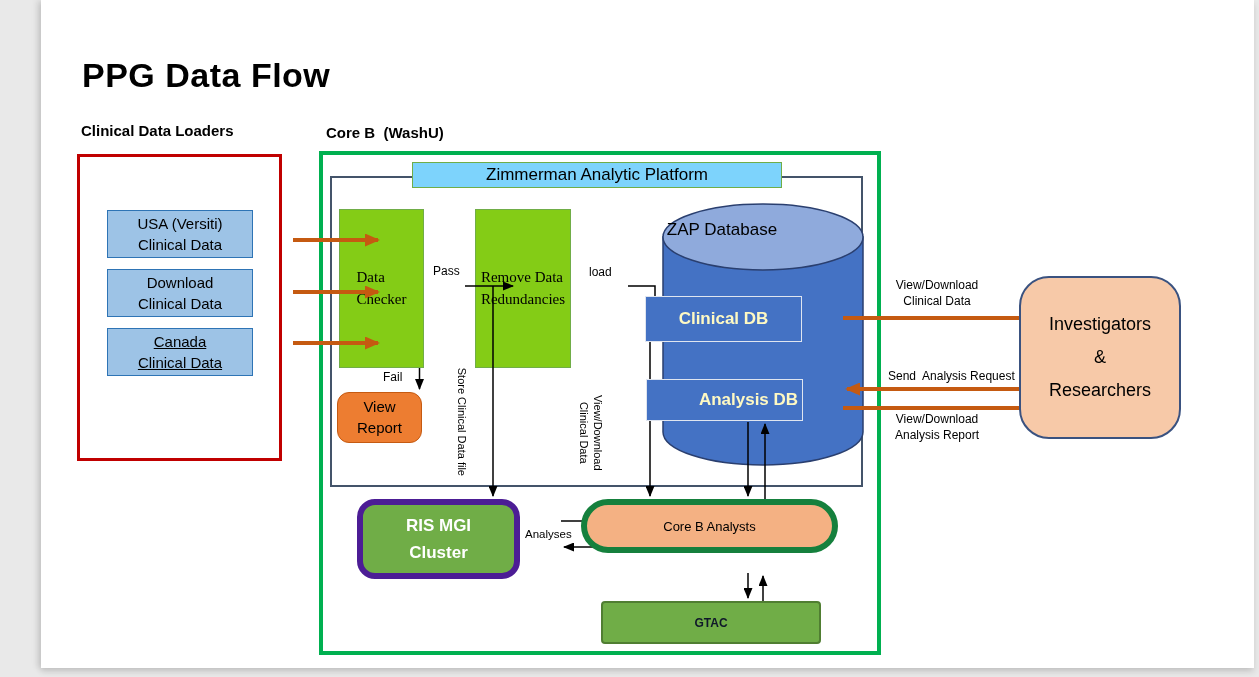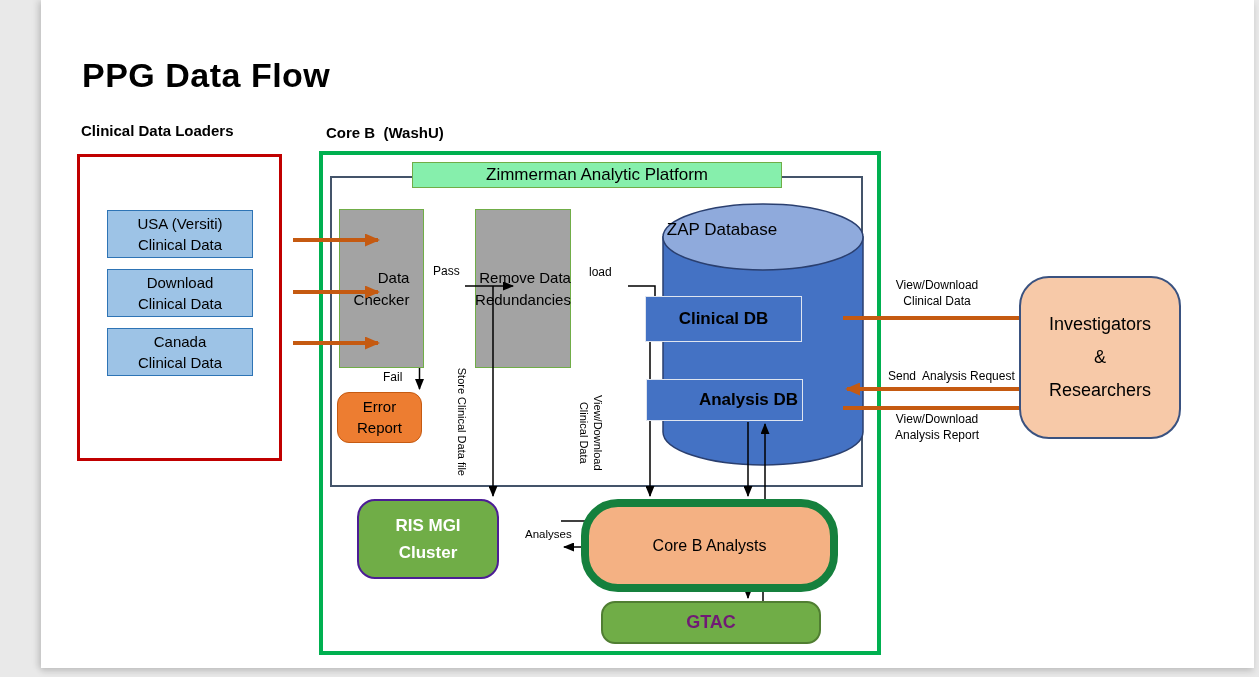--- a/index.html
+++ b/index.html
@@ -21,55 +21,55 @@
   .coreb-label{left:326px;top:124px;}
   .red-box{left:77px;top:154px;width:205px;height:307px;border:3px solid #c00000;box-sizing:border-box;}
   .green-box{left:319px;top:151px;width:562px;height:504px;border:4px solid #00b050;box-sizing:border-box;}
   .navy-box{left:330px;top:176px;width:533px;height:311px;border:2.5px solid #44546a;box-sizing:border-box;}
   .blue-box{
     left:107px;width:146px;height:48px;background:#9dc3e6;border:1.5px solid #2e74b5;
     box-sizing:border-box;display:flex;align-items:center;justify-content:center;
     text-align:center;font-size:15px;line-height:1.4;
   }
   .platform-header{
-    left:412px;top:162px;width:370px;height:26px;background:#86efac;border:1.5px solid #70ad47;
+    left:412px;top:162px;width:370px;height:26px;background:#7dd3fc;border:1.5px solid #70ad47;
     box-sizing:border-box;display:flex;align-items:center;justify-content:center;font-size:17px;
   }
   .process-box{
-    background:#a3a3a3;border:1.5px solid #70ad47;box-sizing:border-box;
-    display:flex;align-items:center;justify-content:center;text-align:right;
-    font-size:15px;line-height:1.45;
+    background:#84cc16;border:1.5px solid #70ad47;box-sizing:border-box;
+    display:flex;align-items:center;justify-content:center;text-align:left;
+    font-size:15px;line-height:1.45;font-family:Liberation Serif, serif;
   }
   .data-checker{left:339px;top:209px;width:85px;height:159px;}
   .remove-box{left:475px;top:209px;width:96px;height:159px;}
   .error-box{
     left:337px;top:392px;width:85px;height:51px;background:#ed7d31;border:1px solid #c55a11;
     border-radius:12px;box-sizing:border-box;display:flex;align-items:center;justify-content:center;
     text-align:center;font-size:15px;line-height:1.35;
   }
   .zap-label{left:642px;top:220px;width:160px;text-align:center;font-size:17px;}
   .db-box{
-    background:#4472c4;border:1.5px solid #dfe5f0;box-sizing:border-box;color:#000000;
+    background:#4472c4;border:1.5px solid #dfe5f0;box-sizing:border-box;color:#fef9c3;
     font-weight:bold;font-size:17px;display:flex;align-items:center;justify-content:center;
   }
   .clinical-db{left:645px;top:296px;width:157px;height:46px;}
   .analysis-db{left:646px;top:379px;width:157px;height:42px;padding-left:48px;}
   .ris-box{
-    left:357px;top:499px;width:142px;height:80px;background:#70ad47;border:2px solid #4c1d95;
+    left:357px;top:499px;width:163px;height:80px;background:#70ad47;border:6px solid #4c1d95;
     border-radius:18px;box-sizing:border-box;color:#fff;font-weight:bold;font-size:17px;
     display:flex;align-items:center;justify-content:center;text-align:center;line-height:1.6;
   }
   .analysts-box{
-    left:581px;top:499px;width:257px;height:93px;background:#f4b183;border:8px solid #15803d;
-    border-radius:37px;box-sizing:border-box;font-size:16px;
+    left:581px;top:499px;width:257px;height:54px;background:#f4b183;border:6px solid #15803d;
+    border-radius:37px;box-sizing:border-box;font-size:13px;
     display:flex;align-items:center;justify-content:center;
   }
   .gtac-box{
     left:601px;top:601px;width:220px;height:43px;background:#70ad47;border:2px solid #507e32;
-    border-radius:14px;box-sizing:border-box;color:#701a75;font-weight:bold;font-size:18px;
+    border-radius:4px;box-sizing:border-box;color:#0f172a;font-weight:bold;font-size:12px;
     display:flex;align-items:center;justify-content:center;
   }
   .investigators-box{
     left:1019px;top:276px;width:162px;height:163px;background:#f7c9a8;border:2px solid #3a5280;
     border-radius:30px;box-sizing:border-box;font-size:18px;line-height:1.85;
     display:flex;align-items:center;justify-content:center;text-align:center;
   }
   .flow-label{font-size:12px;}
   .pass-label{left:433px;top:264px;}
   .fail-label{left:383px;top:370px;}
@@ -89,33 +89,33 @@
 <div class="abs slide"></div>
 
 <div class="abs page-title">PPG Data Flow</div>
 
 <div class="abs section-label loaders-label prew">Clinical Data Loaders</div>
 <div class="abs red-box"></div>
 <div class="abs blue-box prew" style="top:210px;">USA (Versiti)
 Clinical Data</div>
 <div class="abs blue-box prew" style="top:269px;">Download
 Clinical Data</div>
-<div class="abs blue-box prew" style="top:328px;">Canada
+<div class="abs blue-box prew" style="top:328px;text-decoration:underline;">Canada
 Clinical Data</div>
 
 <div class="abs section-label coreb-label prew">Core B  (WashU)</div>
 <div class="abs green-box"></div>
 <div class="abs navy-box"></div>
 <div class="abs platform-header">Zimmerman Analytic Platform</div>
 
 <div class="abs process-box data-checker prew">Data
 Checker</div>
 <div class="abs process-box remove-box prew">Remove Data
 Redundancies</div>
-<div class="abs error-box prew">Error
+<div class="abs error-box prew">View
 Report</div>
 
 <svg class="abs overlay" viewBox="0 0 1213 668">
   <defs>
     <marker id="ah-o" markerUnits="userSpaceOnUse" markerWidth="15" markerHeight="13" refX="13" refY="6.5" orient="auto">
       <path d="M0 0 L15 6.5 L0 13 Z" fill="#c55a11"></path>
     </marker>
     <marker id="ah-b" markerUnits="userSpaceOnUse" markerWidth="11" markerHeight="9" refX="10" refY="4.5" orient="auto">
       <path d="M0 0 L11 4.5 L0 9 Z" fill="#000"></path>
     </marker>

